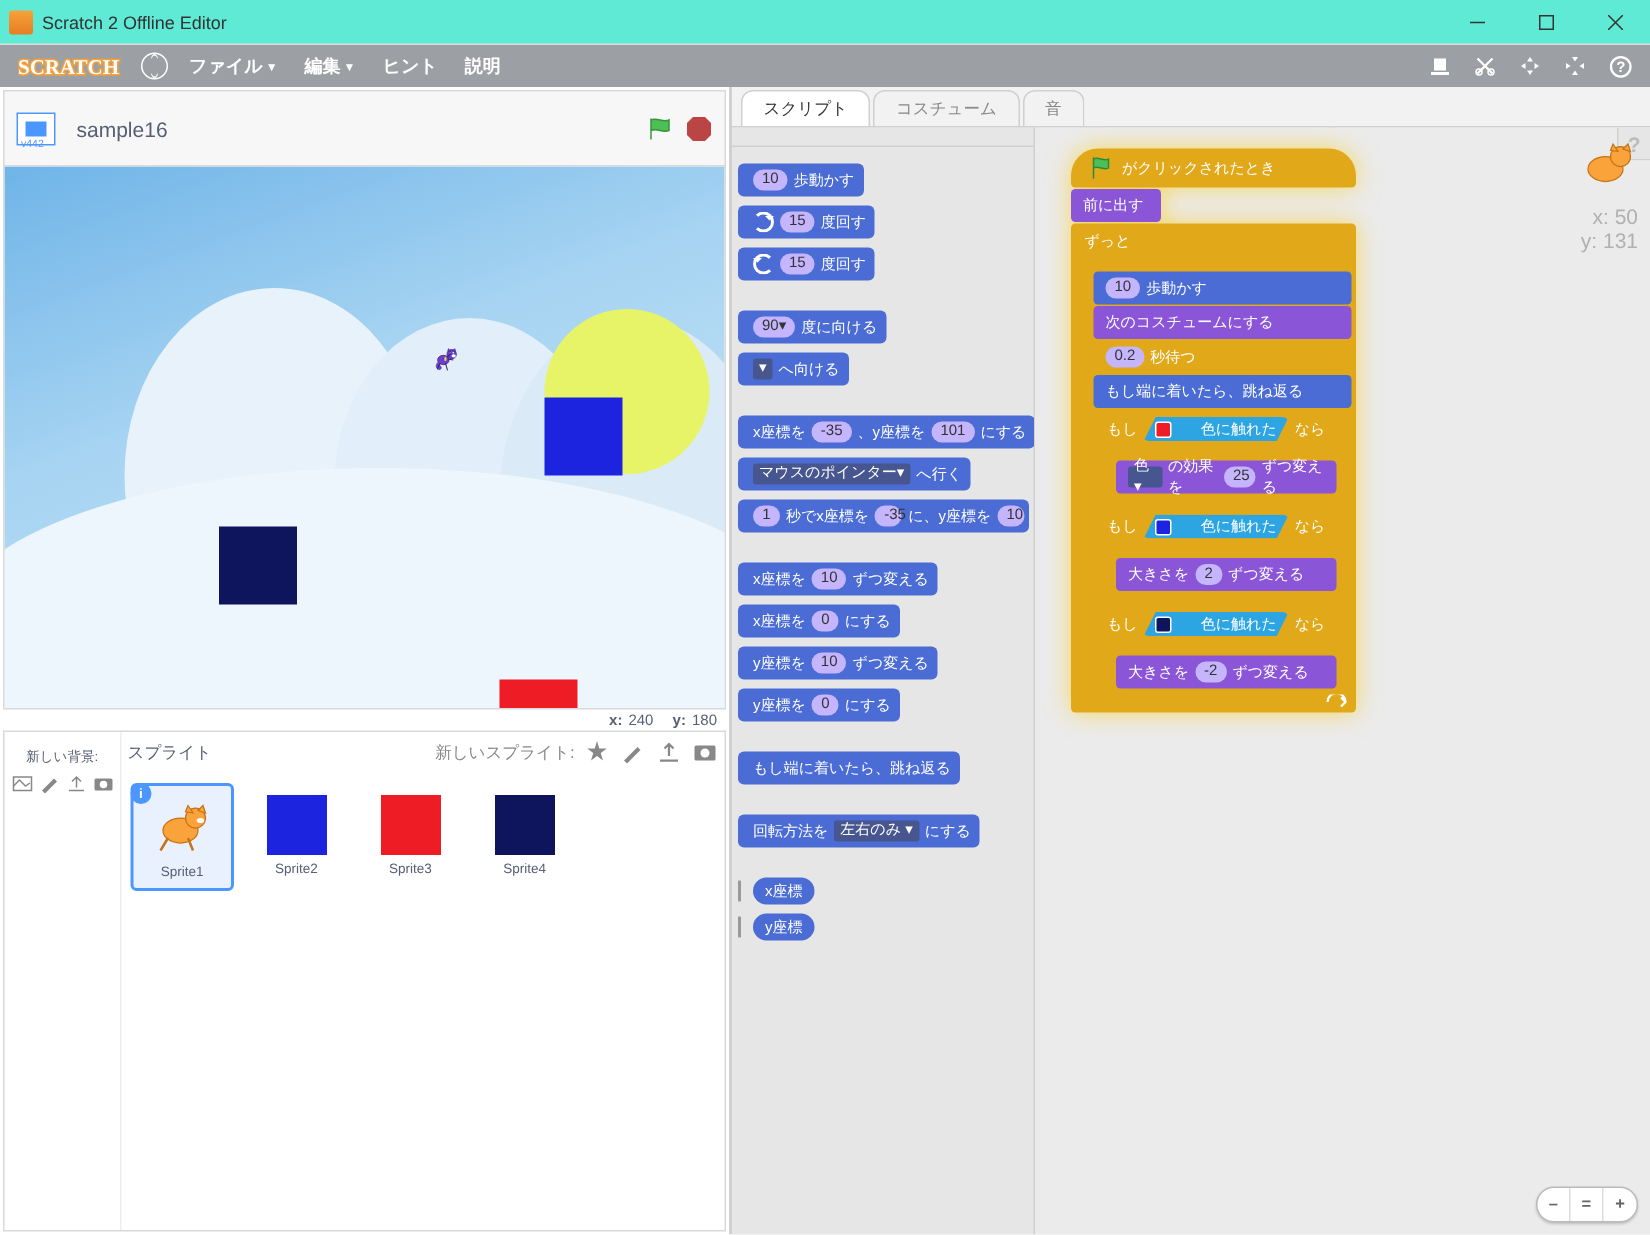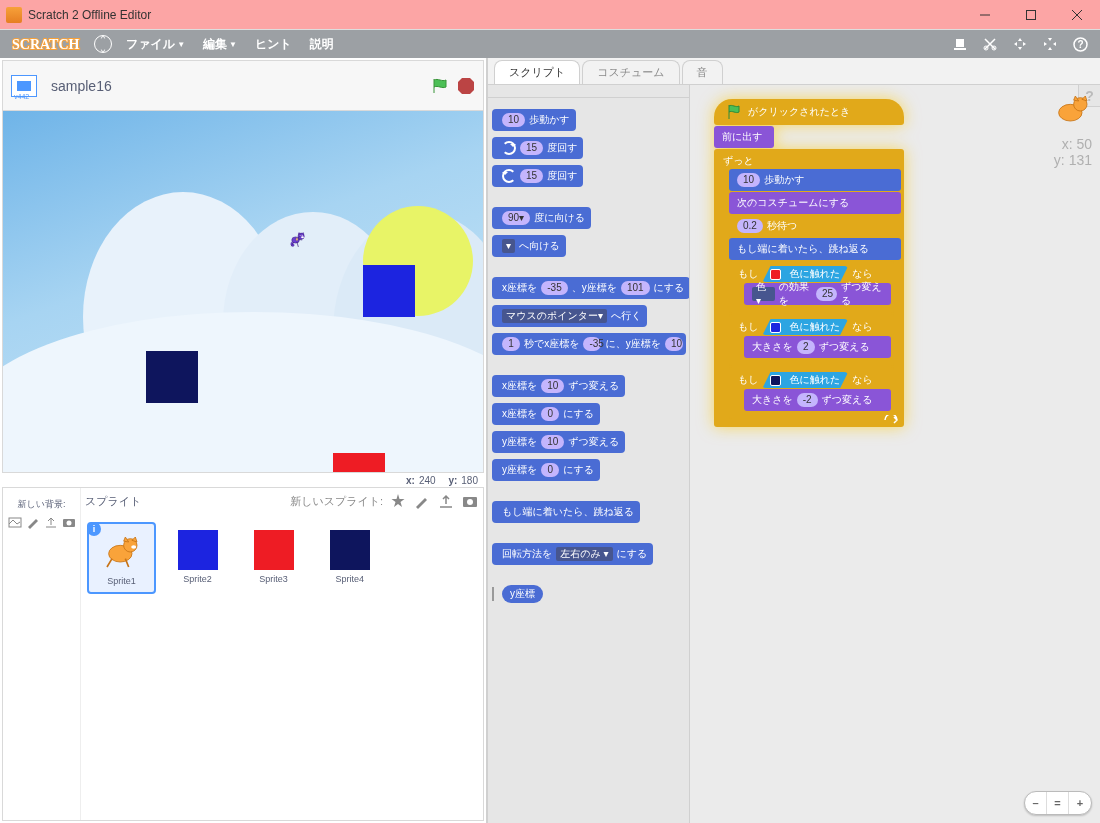--- a/index.html
+++ b/index.html
@@ -1,19 +1,19 @@
 <!DOCTYPE html>
 <html><head>
 <meta charset="utf-8">
 <style>
 html,body{margin:0;padding:0;height:100%;font-family:"Helvetica Neue","Segoe UI","Meiryo",sans-serif;font-size:11px;color:#333;background:#fff;user-select:none}
 *{box-sizing:border-box}
 
 
-.titlebar{height:30px;display:flex;align-items:center;justify-content:space-between;border-bottom:1px solid #ddd;background:#fca5a5}
+.titlebar{height:30px;display:flex;align-items:center;justify-content:space-between;border-bottom:1px solid #ddd;background:#5eead4}
 .titlebar-left{display:flex;align-items:center;gap:6px;padding-left:6px}
 .titlebar-left img,.titlebar-icon{width:16px;height:16px;background:linear-gradient(#f7a13a,#e67e22);border-radius:2px}
 .title-text{font-size:12px;color:#333}
 .win-controls{display:flex;height:100%}
 .win-btn{width:46px;height:100%;display:flex;align-items:center;justify-content:center;font-size:11px;color:#333}
 
 
 .menubar{height:28px;background:#9ca0a4;display:flex;align-items:center;color:#fff;font-size:12px;font-weight:bold;padding:0 6px;gap:2px}
 .logo{padding:0 6px}
 .logo svg{display:block}
@@ -101,24 +101,24 @@
 .script-area:before{content:"";position:absolute;inset:0;background:radial-gradient(circle,#d9d9d9 .5px, transparent .5px);background-size:4px 4px;opacity:.0}
 .sprite-info{position:absolute;right:8px;top:6px;text-align:right;color:#b0b0b0;font-size:14px}
 .sprite-info-cat{width:40px;height:40px;margin-bottom:2px;margin-left:auto}
 .sprite-info .val{color:#b0b0b0}
 
 .stack{position:absolute;left:24px;top:14px;filter:drop-shadow(0 0 8px rgba(255,200,0,.6))}
 .hat{background:#e1a91a;border-radius:18px 18px 3px 3px;height:26px;display:flex;align-items:center;padding:0 12px;color:#fff;font-size:10px;gap:6px}
 .script-blk{display:flex;align-items:center;padding:0 8px;height:22px;color:#fff;font-size:10px;gap:4px;border-radius:3px;margin-top:1px}
 .script-blk.looks{background:#8a55d7}
 .cblock{background:#e1a91a;padding:3px 3px 8px 3px;border-radius:3px;margin-top:1px;width:190px;position:relative}
-.cblock .chead{color:#fff;font-size:10px;padding:2px 6px 0;display:flex;align-items:center;gap:4px}
+.cblock .chead{color:#fff;font-size:10px;padding:2px 6px 12px;display:flex;align-items:center;gap:4px}
 .cblock .inner{margin-left:12px;background:transparent}
 .cblock .inner > *{margin-top:1px}
-.cblock.if .chead .cond{display:inline-flex;align-items:center;padding:0 8px;height:16px;border-radius:4px;background:#2ca5e2;clip-path:polygon(8px 0,100% 0,calc(100% - 8px) 100%,0 100%);gap:8px}
+.cblock.if .chead .cond{display:inline-flex;align-items:center;padding:0 8px;height:16px;border-radius:4px;background:#2ca5e2;clip-path:polygon(8px 0,100% 0,calc(100% - 8px) 100%,0 100%);gap:19px}
 .colorchip{width:11px;height:11px;border-radius:2px;border:1px solid #fff;display:inline-block}
 .script-blk.motion{background:#4a6cd4}
 
 .zoom-ctrls{position:absolute;right:8px;bottom:8px;display:flex;gap:0;background:#fff;border:1px solid #bbb;border-radius:12px;box-shadow:0 1px 2px rgba(0,0,0,.2)}
 .zoom-ctrls div{width:22px;height:22px;display:flex;align-items:center;justify-content:center;font-weight:bold;color:#666;cursor:pointer;border-right:1px solid #ddd}
 .zoom-ctrls div:last-child{border:none}
 
 .help-tab{position:absolute;right:0;top:0;width:22px;height:22px;background:#e6e6e6;border:1px solid #d0d0d0;border-right:none;border-top:none;border-radius:0 0 0 6px;display:flex;align-items:center;justify-content:center;color:#bbb;font-weight:bold;font-size:14px}
 </style>
 </head>
@@ -450,20 +450,21 @@
             </div>
           <div class="block-group-gap"></div>
           <div class="blk motion">
               <span>回転方法を</span>
               <span class="txt-field">
                 <span>左右のみ ▾</span>
               </span>
               <span>にする</span>
             </div>
           <div class="block-group-gap"></div>
+          <div><span class="chk"></span><span class="report-blk">x座標</span></div>
           <div><span class="chk"></span><span class="report-blk">y座標</span></div>
         </div>
       </div>
 
       <div class="script-area">
         <div class="help-tab">?</div>
         <div class="sprite-info">
           <svg class="sprite-info-cat" viewBox="0 0 48 40">
               <ellipse cx="22" cy="22" rx="14" ry="10" fill="#f9a33a" stroke="#c77316"></ellipse>
               <circle cx="34" cy="12" r="8" fill="#f9a33a" stroke="#c77316"></circle>

